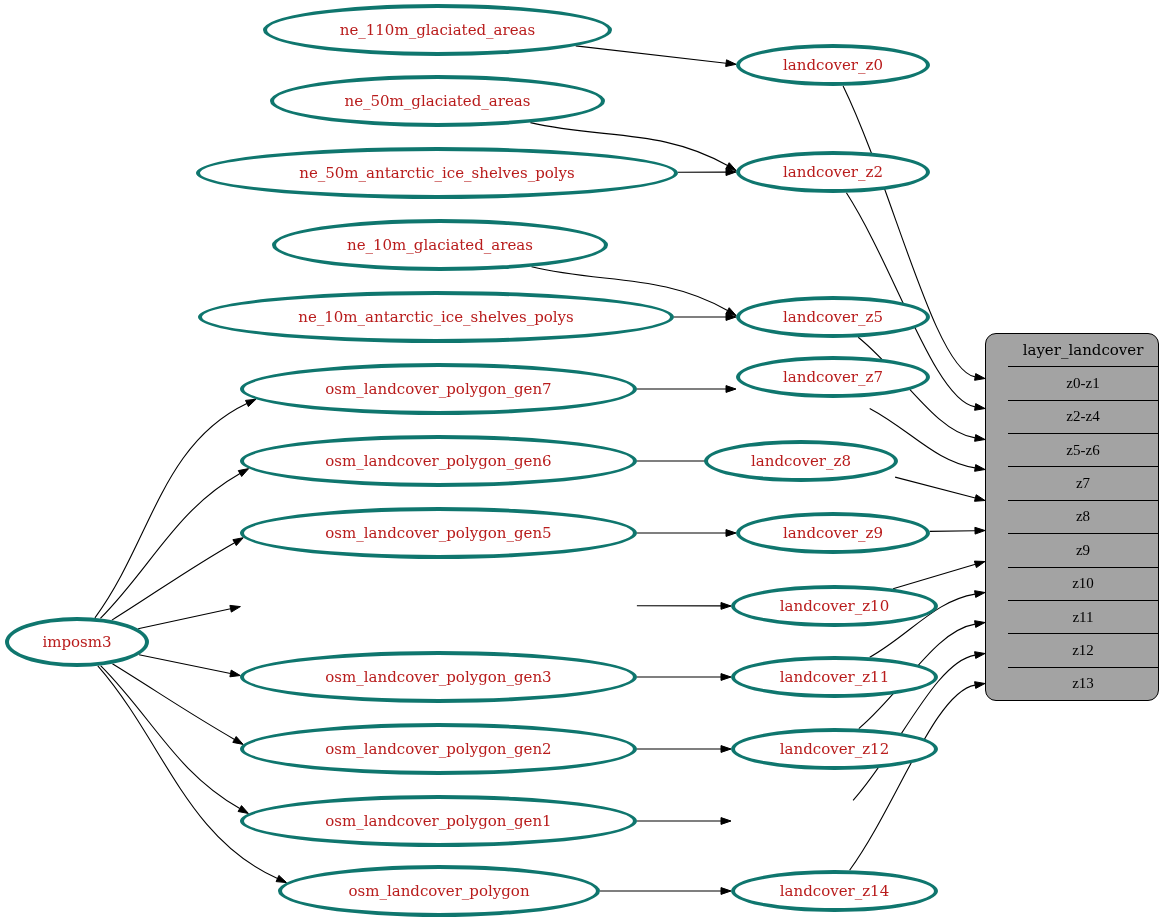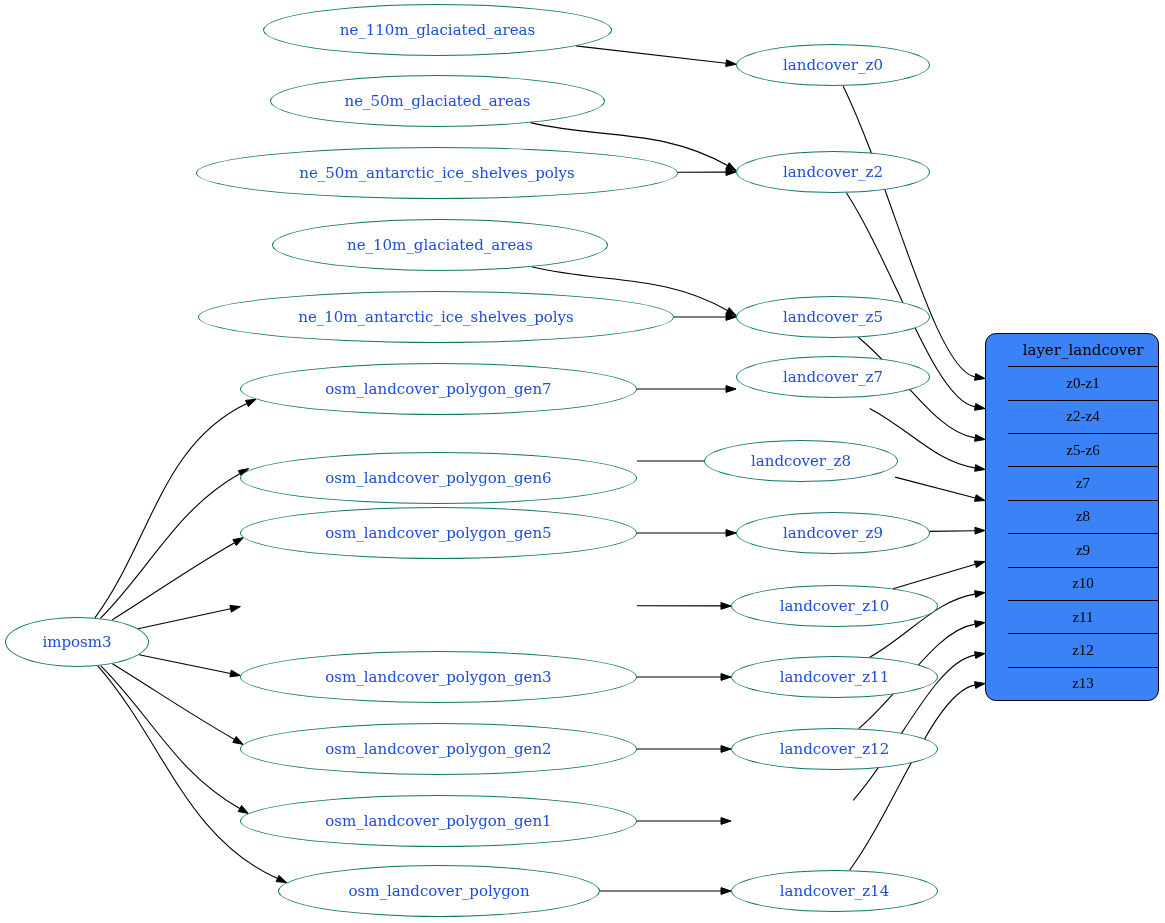--- a/index.html
+++ b/index.html
@@ -9,25 +9,25 @@
     background:#ffffff;
     font-family:"DejaVu Serif","Liberation Serif",serif;
     overflow:hidden;
   }
   #edges{position:absolute;left:0;top:0;width:1165px;height:923px;}
   #edges path{fill:none;stroke:#000000;stroke-width:1.1px;}
   #edges polygon{fill:#000000;stroke:#000000;}
   .node{
     position:absolute;
     box-sizing:border-box;
-    border:1px solid #0f766e;
+    border:4px solid #0f766e;
     border-radius:50%;
     background:#ffffff;
     display:flex;align-items:center;justify-content:center;
-    font-size:15px;color:#1d4ed8;white-space:nowrap;
+    font-size:15px;color:#b91c1c;white-space:nowrap;
     z-index:2;
   }
   .gtable{
     position:absolute;
     left:985px;top:333px;width:174px;height:368px;
     box-sizing:border-box;
     background:#ffb6c1;
     border:1.4px solid #000000;
     border-radius:11px;
     display:flex;flex-direction:column;
@@ -114,39 +114,39 @@
     </svg>
 
   <div class="node" style="left:5px;top:617px;width:144px;height:50px">imposm3</div>
 
   <div class="node" style="left:263px;top:4px;width:349px;height:52px">ne_110m_glaciated_areas</div>
   <div class="node" style="left:270px;top:75px;width:335px;height:52px">ne_50m_glaciated_areas</div>
   <div class="node" style="left:196px;top:147px;width:482px;height:52px">ne_50m_antarctic_ice_shelves_polys</div>
   <div class="node" style="left:272px;top:219px;width:336px;height:52px">ne_10m_glaciated_areas</div>
   <div class="node" style="left:198px;top:291px;width:476px;height:52px">ne_10m_antarctic_ice_shelves_polys</div>
   <div class="node" style="left:240px;top:363px;width:397px;height:52px">osm_landcover_polygon_gen7</div>
-  <div class="node" style="left:240px;top:452px;width:397px;height:52px">osm_landcover_polygon_gen6</div>
+  <div class="node" style="left:240px;top:435px;width:397px;height:52px">osm_landcover_polygon_gen6</div>
   <div class="node" style="left:240px;top:507px;width:397px;height:52px">osm_landcover_polygon_gen5</div>
   <div class="node" style="left:240px;top:651px;width:397px;height:52px">osm_landcover_polygon_gen3</div>
   <div class="node" style="left:240px;top:723px;width:397px;height:52px">osm_landcover_polygon_gen2</div>
   <div class="node" style="left:240px;top:795px;width:397px;height:52px">osm_landcover_polygon_gen1</div>
   <div class="node" style="left:278px;top:865px;width:322px;height:52px">osm_landcover_polygon</div>
 
   <div class="node" style="left:736px;top:44px;width:194px;height:42px">landcover_z0</div>
   <div class="node" style="left:736px;top:151px;width:194px;height:42px">landcover_z2</div>
   <div class="node" style="left:736px;top:296px;width:194px;height:42px">landcover_z5</div>
   <div class="node" style="left:736px;top:356px;width:194px;height:42px">landcover_z7</div>
   <div class="node" style="left:704px;top:440px;width:194px;height:42px">landcover_z8</div>
   <div class="node" style="left:736px;top:512px;width:194px;height:42px">landcover_z9</div>
   <div class="node" style="left:731px;top:585px;width:207px;height:42px">landcover_z10</div>
   <div class="node" style="left:731px;top:656px;width:207px;height:42px">landcover_z11</div>
   <div class="node" style="left:731px;top:728px;width:207px;height:42px">landcover_z12</div>
   <div class="node" style="left:731px;top:870px;width:207px;height:42px">landcover_z14</div>
 
-  <div class="gtable" style="background: #3b82f6; padding-left: 22px;">
+  <div class="gtable" style="background: #a3a3a3; padding-left: 22px;">
     <div class="trow">layer_landcover</div>
     <div class="trow">z0-z1</div>
     <div class="trow">z2-z4</div>
     <div class="trow">z5-z6</div>
     <div class="trow">z7</div>
     <div class="trow">z8</div>
     <div class="trow">z9</div>
     <div class="trow">z10</div>
     <div class="trow">z11</div>
     <div class="trow">z12</div>

